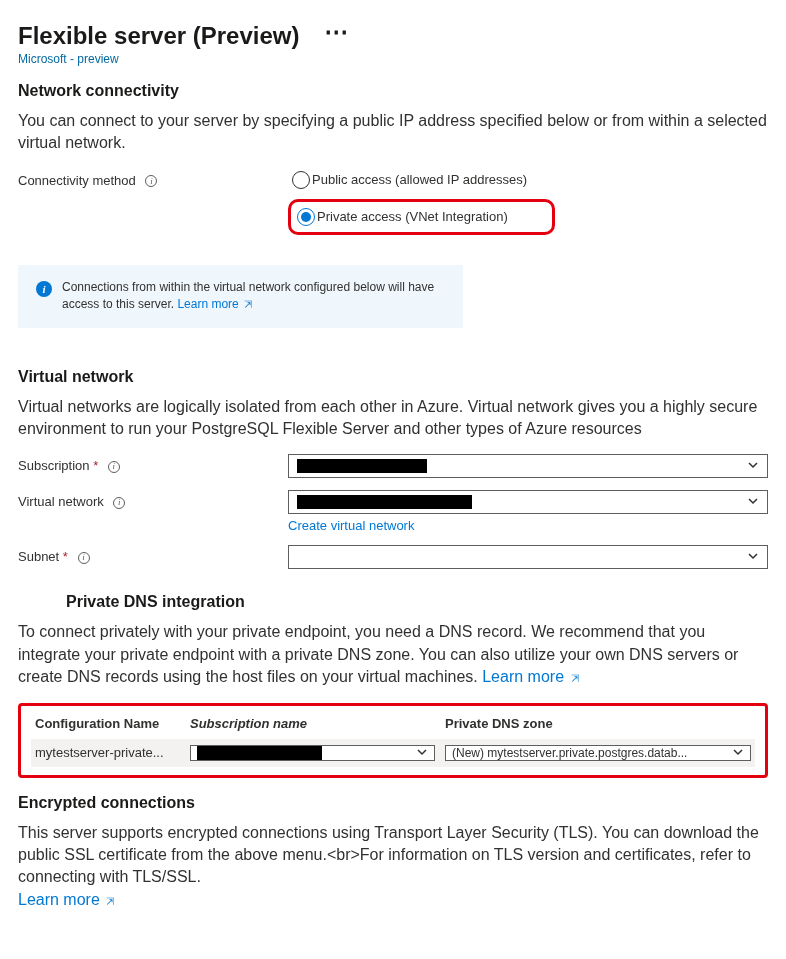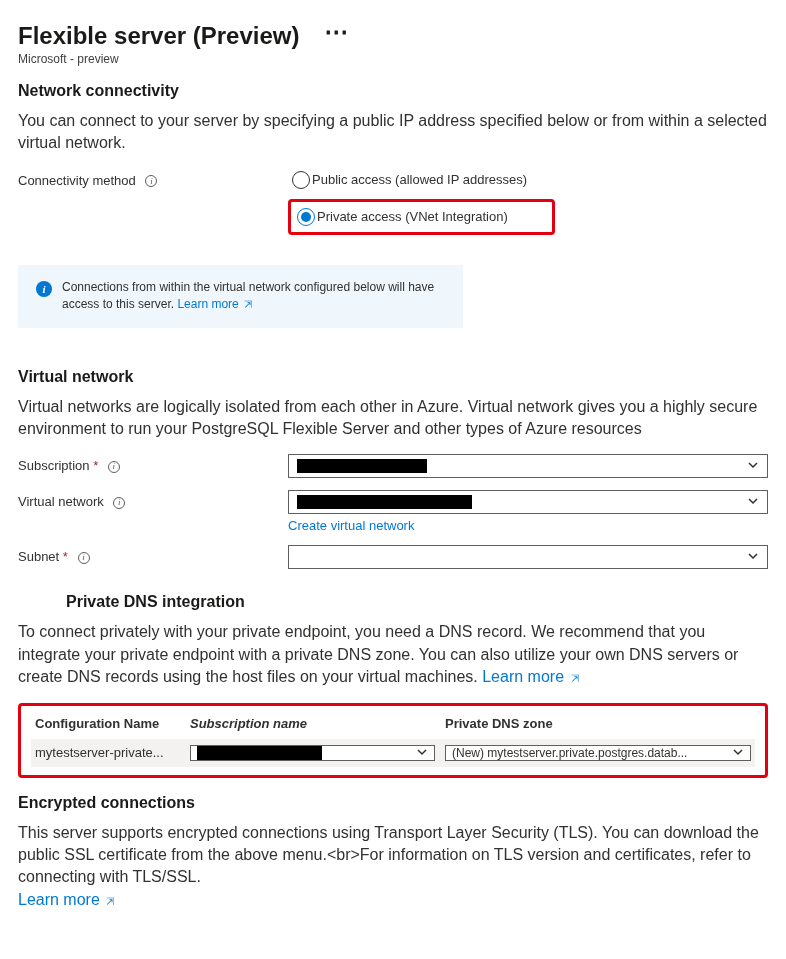--- a/index.html
+++ b/index.html
@@ -12,21 +12,21 @@
       font-size: 13px;
     }
     h1 {
       font-size: 24px;
       font-weight: 600;
       margin: 0 0 2px 0;
       color: #1b1a19;
     }
     .breadcrumb {
       font-size: 12px;
-      color: #404040;
+      color: #0369a1;
       margin-bottom: 12px;
     }
     .ellipsis {
       display: inline-block;
       margin-left: 18px;
       font-weight: bold;
       vertical-align: 4px;
     }
     .section-heading {
       font-size: 16px;
@@ -106,21 +106,21 @@
     }
     .radio.checked::after {
       content: "";
       width: 10px;
       height: 10px;
       background: #0078d4;
       border-radius: 50%;
     }
     .highlight-red {
       border: 3px solid #e3000f;
-      border-radius: 4px;
+      border-radius: 10px;
       display: inline-flex;
       padding: 4px 40px 4px 2px;
     }
     .info-box {
       background: #eff6fc;
       padding: 14px 18px;
       margin: 30px 0 20px 0;
       width: 445px;
       display: flex;
       gap: 10px;

